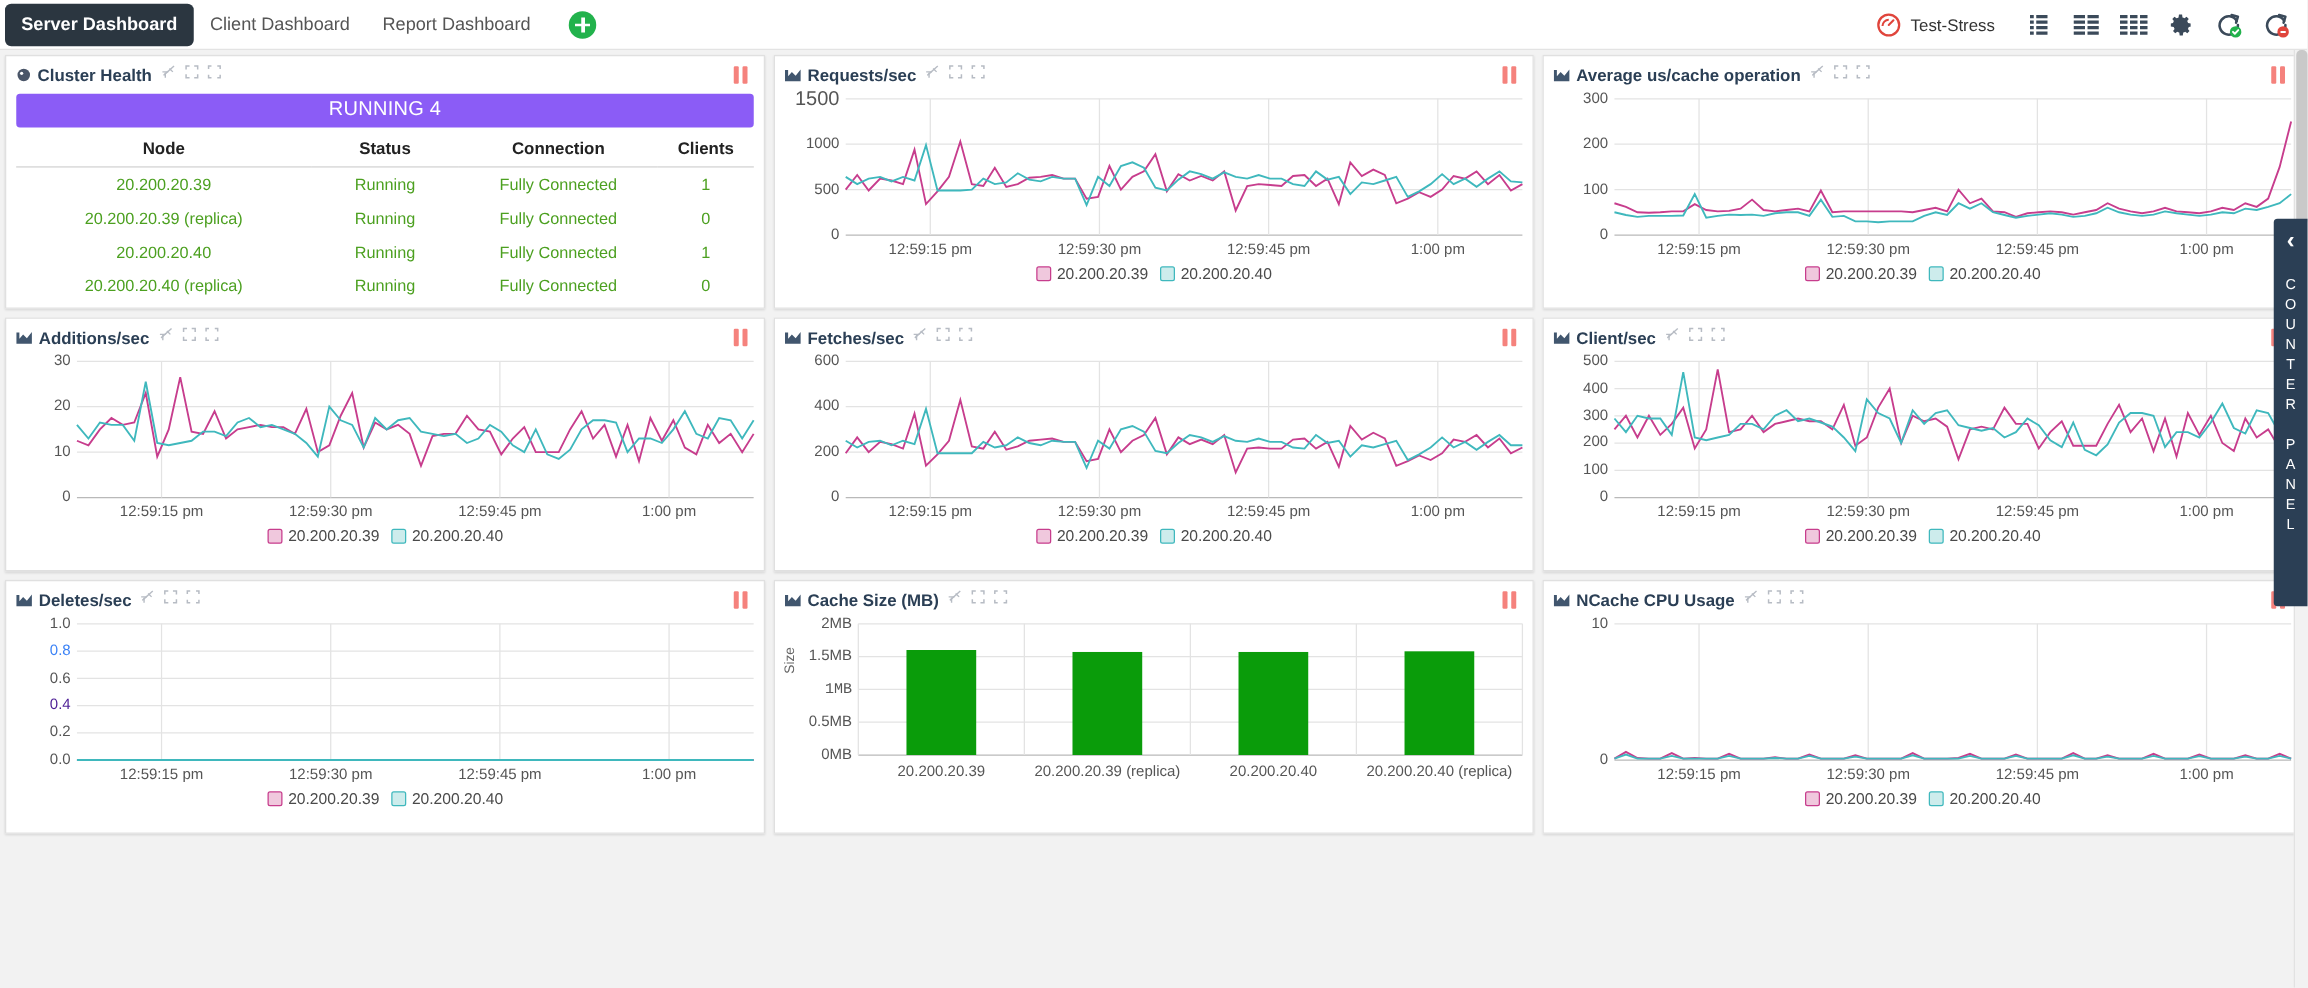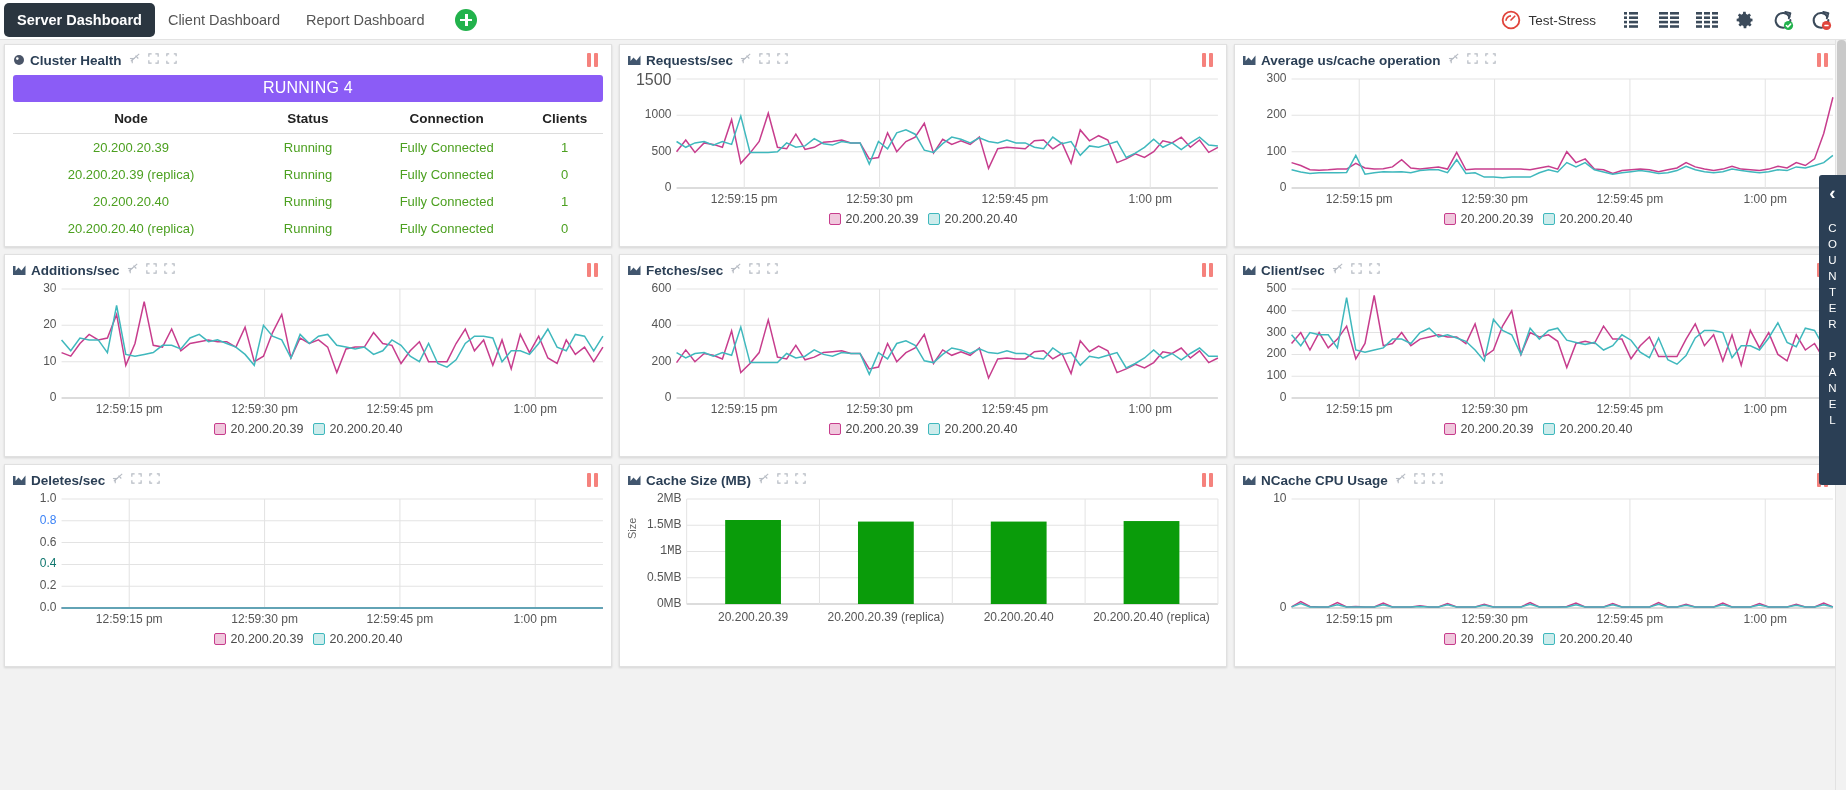--- a/index.html
+++ b/index.html
@@ -760,21 +760,21 @@
             <line class="gl" x1="123" y1="8" x2="123" y2="117"></line>
             <line class="gl" x1="257" y1="8" x2="257" y2="117"></line>
             <line class="gl" x1="391" y1="8" x2="391" y2="117"></line>
             <line class="gl" x1="525" y1="8" x2="525" y2="117"></line>
             <polyline class="ser-a" points="56.0,117.0 65.1,117.0 74.2,117.0 83.3,117.0 92.3,117.0 101.4,117.0 110.5,117.0 119.6,117.0 128.7,117.0 137.8,117.0 146.8,117.0 155.9,117.0 165.0,117.0 174.1,117.0 183.2,117.0 192.3,117.0 201.4,117.0 210.4,117.0 219.5,117.0 228.6,117.0 237.7,117.0 246.8,117.0 255.9,117.0 264.9,117.0 274.0,117.0 283.1,117.0 292.2,117.0 301.3,117.0 310.4,117.0 319.5,117.0 328.5,117.0 337.6,117.0 346.7,117.0 355.8,117.0 364.9,117.0 374.0,117.0 383.1,117.0 392.1,117.0 401.2,117.0 410.3,117.0 419.4,117.0 428.5,117.0 437.6,117.0 446.6,117.0 455.7,117.0 464.8,117.0 473.9,117.0 483.0,117.0 492.1,117.0 501.2,117.0 510.2,117.0 519.3,117.0 528.4,117.0 537.5,117.0 546.6,117.0 555.7,117.0 564.7,117.0 573.8,117.0 582.9,117.0 592.0,117.0" vector-effect="non-scaling-stroke"></polyline>
             <polyline class="ser-b" points="56.0,117.0 65.1,117.0 74.2,117.0 83.3,117.0 92.3,117.0 101.4,117.0 110.5,117.0 119.6,117.0 128.7,117.0 137.8,117.0 146.8,117.0 155.9,117.0 165.0,117.0 174.1,117.0 183.2,117.0 192.3,117.0 201.4,117.0 210.4,117.0 219.5,117.0 228.6,117.0 237.7,117.0 246.8,117.0 255.9,117.0 264.9,117.0 274.0,117.0 283.1,117.0 292.2,117.0 301.3,117.0 310.4,117.0 319.5,117.0 328.5,117.0 337.6,117.0 346.7,117.0 355.8,117.0 364.9,117.0 374.0,117.0 383.1,117.0 392.1,117.0 401.2,117.0 410.3,117.0 419.4,117.0 428.5,117.0 437.6,117.0 446.6,117.0 455.7,117.0 464.8,117.0 473.9,117.0 483.0,117.0 492.1,117.0 501.2,117.0 510.2,117.0 519.3,117.0 528.4,117.0 537.5,117.0 546.6,117.0 555.7,117.0 564.7,117.0 573.8,117.0 582.9,117.0 592.0,117.0" vector-effect="non-scaling-stroke"></polyline>
           </svg>
           <div style="position:relative;height:0">
             <div style="position:absolute;right:calc(100% - 8.5%);top:-33.999999999999986px;font-size:12px;color:#555;white-space:nowrap;">0.0</div>
             <div style="position:absolute;right:calc(100% - 8.5%);top:-55.8px;font-size:12px;color:#555;white-space:nowrap;">0.2</div>
-            <div style="position:absolute;right:calc(100% - 8.5%);top:-77.59999999999998px;font-size:12px;color:#0f766e;white-space:nowrap;">0.4</div>
+            <div style="position:absolute;right:calc(100% - 8.5%);top:-77.59999999999998px;font-size:12px;color:#4c1d95;white-space:nowrap;">0.4</div>
             <div style="position:absolute;right:calc(100% - 8.5%);top:-99.39999999999999px;font-size:12px;color:#555;white-space:nowrap;">0.6</div>
             <div style="position:absolute;right:calc(100% - 8.5%);top:-121.2px;font-size:12px;color:#3b82f6;white-space:nowrap;">0.8</div>
             <div style="position:absolute;right:calc(100% - 8.5%);top:-143px;font-size:12px;color:#555;white-space:nowrap;">1.0</div>
             <div style="position:absolute;left:20.5%;transform:translateX(-50%);top:-22px;font-size:12px;color:#555;white-space:nowrap;">12:59:15 pm</div>
             <div style="position:absolute;left:42.833333333333336%;transform:translateX(-50%);top:-22px;font-size:12px;color:#555;white-space:nowrap;">12:59:30 pm</div>
             <div style="position:absolute;left:65.16666666666666%;transform:translateX(-50%);top:-22px;font-size:12px;color:#555;white-space:nowrap;">12:59:45 pm</div>
             <div style="position:absolute;left:87.5%;transform:translateX(-50%);top:-22px;font-size:12px;color:#555;white-space:nowrap;">1:00 pm</div>
           </div>
           <div class="legend">
             <div class="item">

